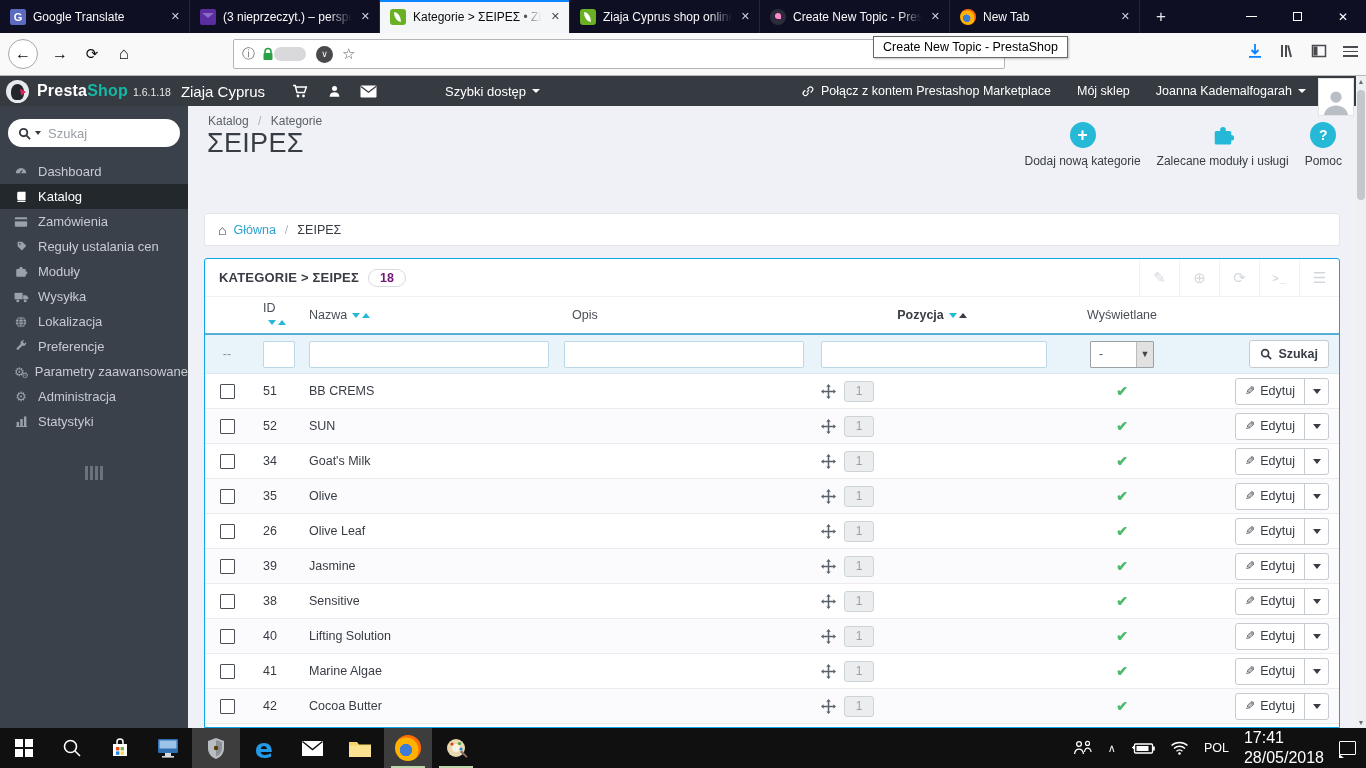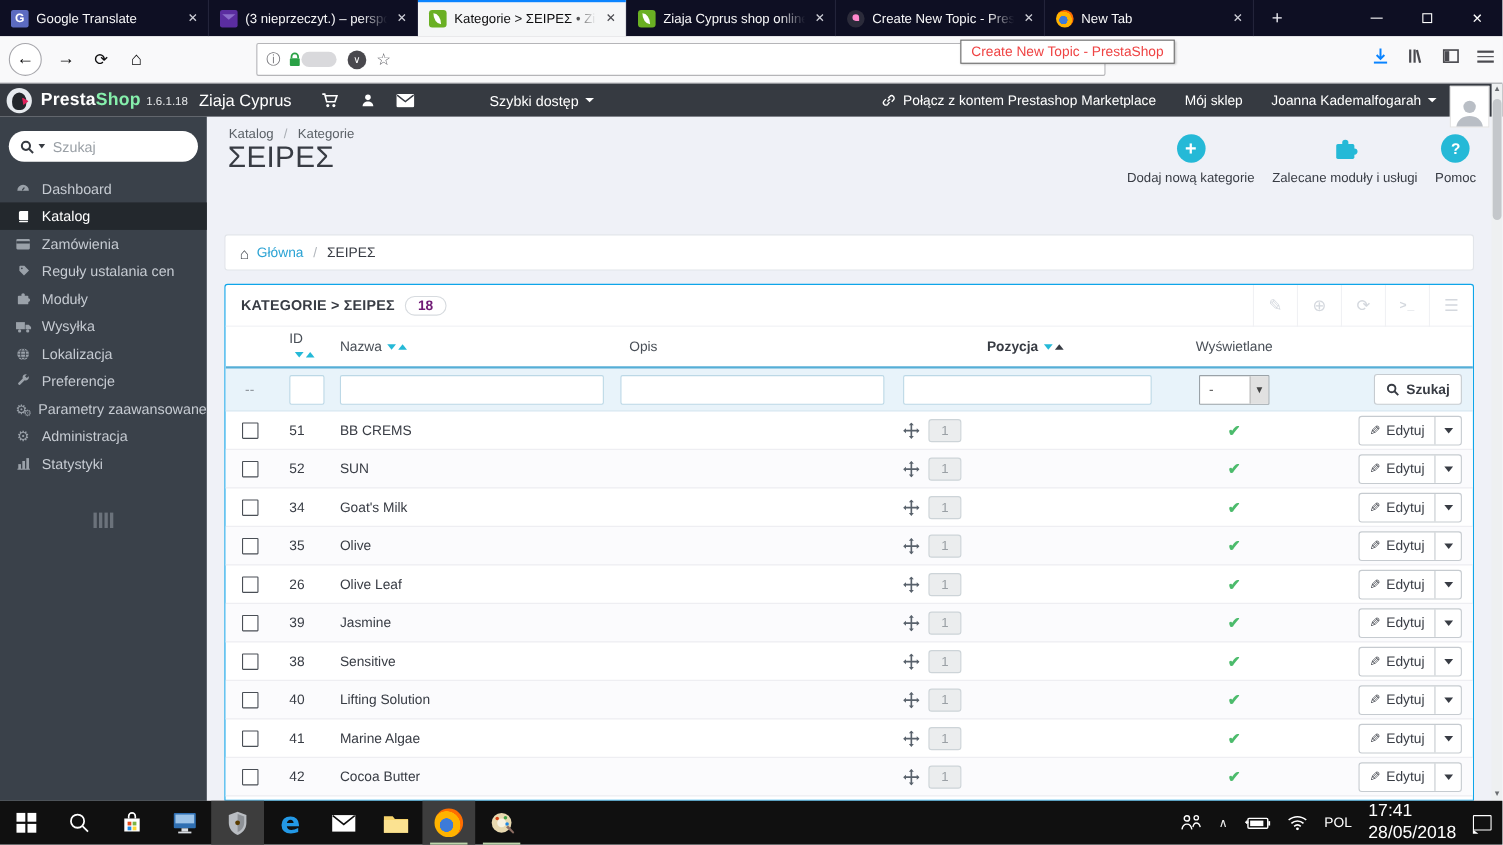--- a/index.html
+++ b/index.html
@@ -39,29 +39,29 @@
   .btn-home{left:110px;width:28px;height:30px;font-size:17px}
   .urlbar{position:absolute;left:233px;top:6px;width:772px;height:30px;background:#fff;border:1px solid #b5b5b8;border-radius:2px;display:flex;align-items:center;padding:0 8px;font-size:13px;color:#737378}
   .urlbar .info-i{font-size:13px;color:#737378;margin-right:7px}
   .url-text{flex:1;white-space:nowrap;overflow:hidden;margin-left:8px}
   .url-text .dom{color:#2b2b2e}
   .url-pill{width:32px;height:14px;background:#d9d9dc;border-radius:7px;margin-right:10px}
   .pocket{width:17px;height:17px;border-radius:50%;background:#49484d;color:#fff;font-size:9px;display:flex;align-items:center;justify-content:center;margin-right:9px}
   .star{font-size:15px;color:#59595f}
   .nav-right{position:absolute;right:8px;top:10px;display:flex;gap:16px;align-items:center}
   .hamburger span{display:block;width:15px;height:1.6px;background:#4a4a4f;margin:3px 0}
-  .tooltip{position:absolute;left:873px;top:36px;background:#fff;border:1px solid #676767;padding:3px 9px;font-size:12.5px;color:#ef4444;white-space:nowrap;z-index:60;box-shadow:1px 1px 2px rgba(0,0,0,.25)}
+  .tooltip{position:absolute;left:873px;top:36px;background:#fff;border:1px solid #676767;padding:3px 9px;font-size:12.5px;color:#000000;white-space:nowrap;z-index:60;box-shadow:1px 1px 2px rgba(0,0,0,.25)}
 
   
   .ps-header{position:absolute;top:76px;left:0;width:1366px;height:30px;background:#363a41;color:#fff;display:flex;align-items:center;font-size:13px;z-index:5}
   .ps-logo{width:23px;height:23px;border-radius:50%;background:#e7eaee;margin:0 8px 0 6px;position:relative;overflow:hidden}
   .ps-logo::after{content:'';position:absolute;left:5px;top:4px;width:13px;height:16px;background:#23262b;border-radius:50% 50% 40% 40%}
   .ps-logo::before{content:'';position:absolute;right:3px;top:9px;width:6px;height:7px;background:#e0205a;z-index:2;clip-path:polygon(0 0,100% 50%,20% 100%)}
   .brand{font-size:16px;font-weight:bold;letter-spacing:.2px}
-  .brand .shop{color:#86efac}
+  .brand .shop{color:#14b8a6}
   .ver{font-size:10.5px;margin:2px 10px 0 5px;color:#e6e8ea}
   .shopname{font-size:15px;font-weight:300;color:#fff;margin-right:18px}
   .hdr-ico{width:34px;display:flex;justify-content:center;align-items:center}
   .quick{margin-left:60px;display:flex;align-items:center;gap:6px}
   .caret-down{width:0;height:0;border-left:4px solid transparent;border-right:4px solid transparent;border-top:4px solid #fff}
   .hdr-right{margin-left:auto;display:flex;align-items:center;gap:26px;margin-right:60px;font-size:12.5px}
   .hdr-link{display:flex;align-items:center;gap:6px;color:#fff}
   .avatar{position:absolute;right:12px;top:78px;width:36px;height:38px;background:#fff;z-index:6;display:flex;align-items:flex-end;justify-content:center;overflow:hidden;border:1px solid #e3e3e3}
   .avatar svg{margin-bottom:-2px}
 

